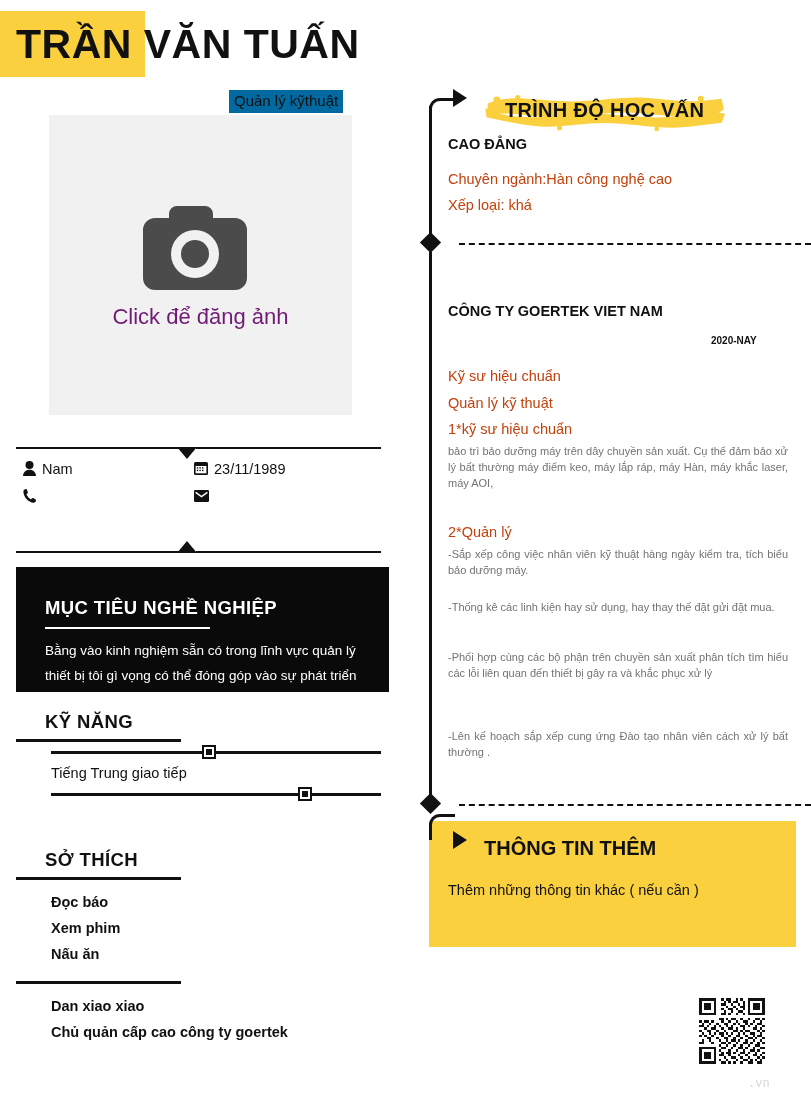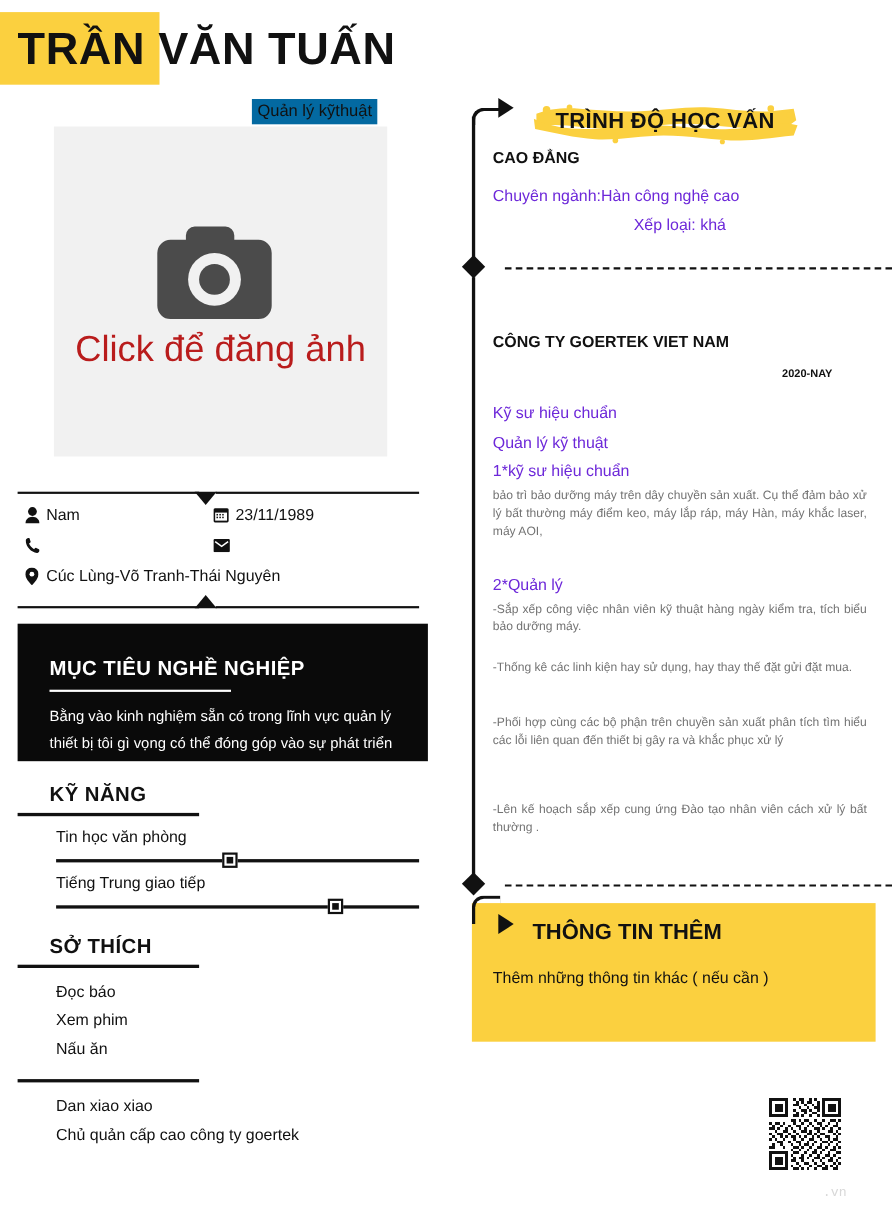--- a/index.html
+++ b/index.html
@@ -32,21 +32,21 @@
   
   .photo-box {
     position: absolute; left: 49px; top: 115px;
     width: 303px; height: 300px;
     background: #f1f1f1;
     display: flex; flex-direction: column;
     align-items: center; justify-content: center;
     cursor: pointer;
   }
   .cam-icon { width: 120px; height: 92px; margin-bottom: 12px; }
-  .photo-label { font-size: 33px; color: #b91c1c; line-height: 30px; }
+  .photo-label { font-size: 22px; color: #701a75; line-height: 30px; }
 
   .divider { position: absolute; height: 2px; background: #111; }
   .notch {
     position: absolute; width: 0; height: 0;
     border-left: 10px solid transparent;
     border-right: 10px solid transparent;
   }
   .notch-down { border-top: 12px solid #111; }
   .notch-up { border-bottom: 12px solid #111; }
 
@@ -90,21 +90,21 @@
   }
   .skill-knob {
     position: absolute; top: -6px; width: 14px; height: 14px;
     background: #fff; border: 2px solid #111; transform: translateX(-7px);
   }
   .skill-knob::after {
     content: ""; position: absolute; left: 2px; top: 2px;
     width: 6px; height: 6px; background: #111;
   }
 
-  .plain-item { font-size: 14.5px; color: #111; line-height: 26px; padding-left: 35px; }
+  .plain-item { font-size: 14.5px; color: #111; line-height: 26px; padding-left: 35px; font-weight: bold; }
 
   
   .right { position: absolute; left: 415px; top: 0; width: 396px; height: 1101px; }
 
   .rail {
     position: absolute; left: 14px; top: 105px;
     width: 3px; background: #111;
   }
   .elbow {
     position: absolute; border-left: 3px solid #111; border-top: 3px solid #111;
@@ -139,21 +139,21 @@
 
   .r-sub {
     position: absolute; font-size: 14.5px; font-weight: bold;
     color: #111; line-height: 20px;
   }
   .r-date {
     position: absolute; font-size: 10px; font-weight: bold;
     color: #111; line-height: 20px;
   }
   .r-line {
-    position: absolute; font-size: 14.5px; color: #6d28d9; line-height: 26.6px;
+    position: absolute; font-size: 14.5px; color: #c2410c; line-height: 26.6px;
     width: 340px;
   }
   .r-para {
     position: absolute; font-size: 11px; color: #737373; line-height: 16px;
     width: 340px; text-align: justify;
   }
 
   .extra-box {
     position: absolute; left: 14px; top: 821px;
     width: 367px; height: 126px; background: #FBD03F;
@@ -240,45 +240,33 @@
         <span class="ico">
           <svg width="15" height="12" viewBox="0 0 15 12">
               <rect x="0" y="0" width="15" height="12" rx="1.2" fill="#111"></rect>
               <path d="M1.6 2.4 7.5 6.6l5.9-4.2" stroke="#fff" stroke-width="1.4" fill="none"></path>
             </svg>
         </span>
         <span class="c-val"></span>
       </div>
     </div>
 
-    <div class="contact-row" style="height:30px;">
-      <div class="contact-cell">
-        <span class="ico">
-          <svg width="12" height="16" viewBox="0 0 12 16">
-              <path d="M6 0C2.7 0 0 2.7 0 6c0 4.5 6 10 6 10s6-5.5 6-10c0-3.3-2.7-6-6-6z" fill="#111"></path>
-              <circle cx="6" cy="6" r="2.2" fill="#fff"></circle>
-            </svg>
-        </span>
-        <span class="c-val">Cúc Lùng-Võ Tranh-Thái Nguyên</span>
-      </div>
-    </div>
   </div>
 
   <div class="objective">
     <div class="obj-title">MỤC TIÊU NGHỀ NGHIỆP</div>
     <div class="obj-rule"></div>
     <div class="obj-text">Bằng vào kinh nghiệm sẵn có trong lĩnh vực quản lý thiết bị tôi gì vọng có thể đóng góp vào sự phát triển lớn mạnh của công ty</div>
   </div>
 
   <div class="sec" style="top:710px;">
     <div class="sec-title">KỸ NĂNG</div>
     <div class="sec-rule"></div>
 
     <div class="skill-item">
-      <div class="skill-name">Tin học văn phòng</div>
       <div class="skill-track">
         <div class="skill-knob" id="knob0" style="left: 48%;"></div>
       </div>
     </div>
 
     <div class="skill-item">
       <div class="skill-name">Tiếng Trung giao tiếp</div>
       <div class="skill-track">
         <div class="skill-knob" id="knob1" style="left: 77%;"></div>
       </div>
@@ -320,21 +308,21 @@
         <circle cx="188" cy="5" r="2.6" fill="#FBD03F"></circle>
         <circle cx="202" cy="10" r="2" fill="#FBD03F"></circle>
         <circle cx="66" cy="30" r="2.2" fill="#FBD03F"></circle>
         <circle cx="150" cy="31" r="2" fill="#FBD03F"></circle>
       </svg>
       <span class="brush-label">TRÌNH ĐỘ HỌC VẤN</span>
     </div>
 
     <div class="r-sub" style="left:33px; top:134px;">CAO ĐẲNG</div>
     <div class="r-line" style="left:33px; top:166px;">Chuyên ngành:Hàn công nghệ cao</div>
-    <div class="r-line" style="left:33px; top:192px;text-align:center;">Xếp loại: khá</div>
+    <div class="r-line" style="left:33px; top:192px;">Xếp loại: khá</div>
 
     <div class="rail" style="top:252px; height:552px;"></div>
     <div class="diamond" style="left:8px; top:796px;"></div>
     <div class="dashes" style="left:44px; top:804px; width:352px;"></div>
 
 
     <div class="r-sub" style="left:33px; top:301px;">CÔNG TY GOERTEK VIET NAM</div>
     <div class="r-date" style="left:296px; top:331px;">2020-NAY</div>
 
     <div class="r-line" style="left:33px; top:363px;">Kỹ sư hiệu chuẩn</div>

